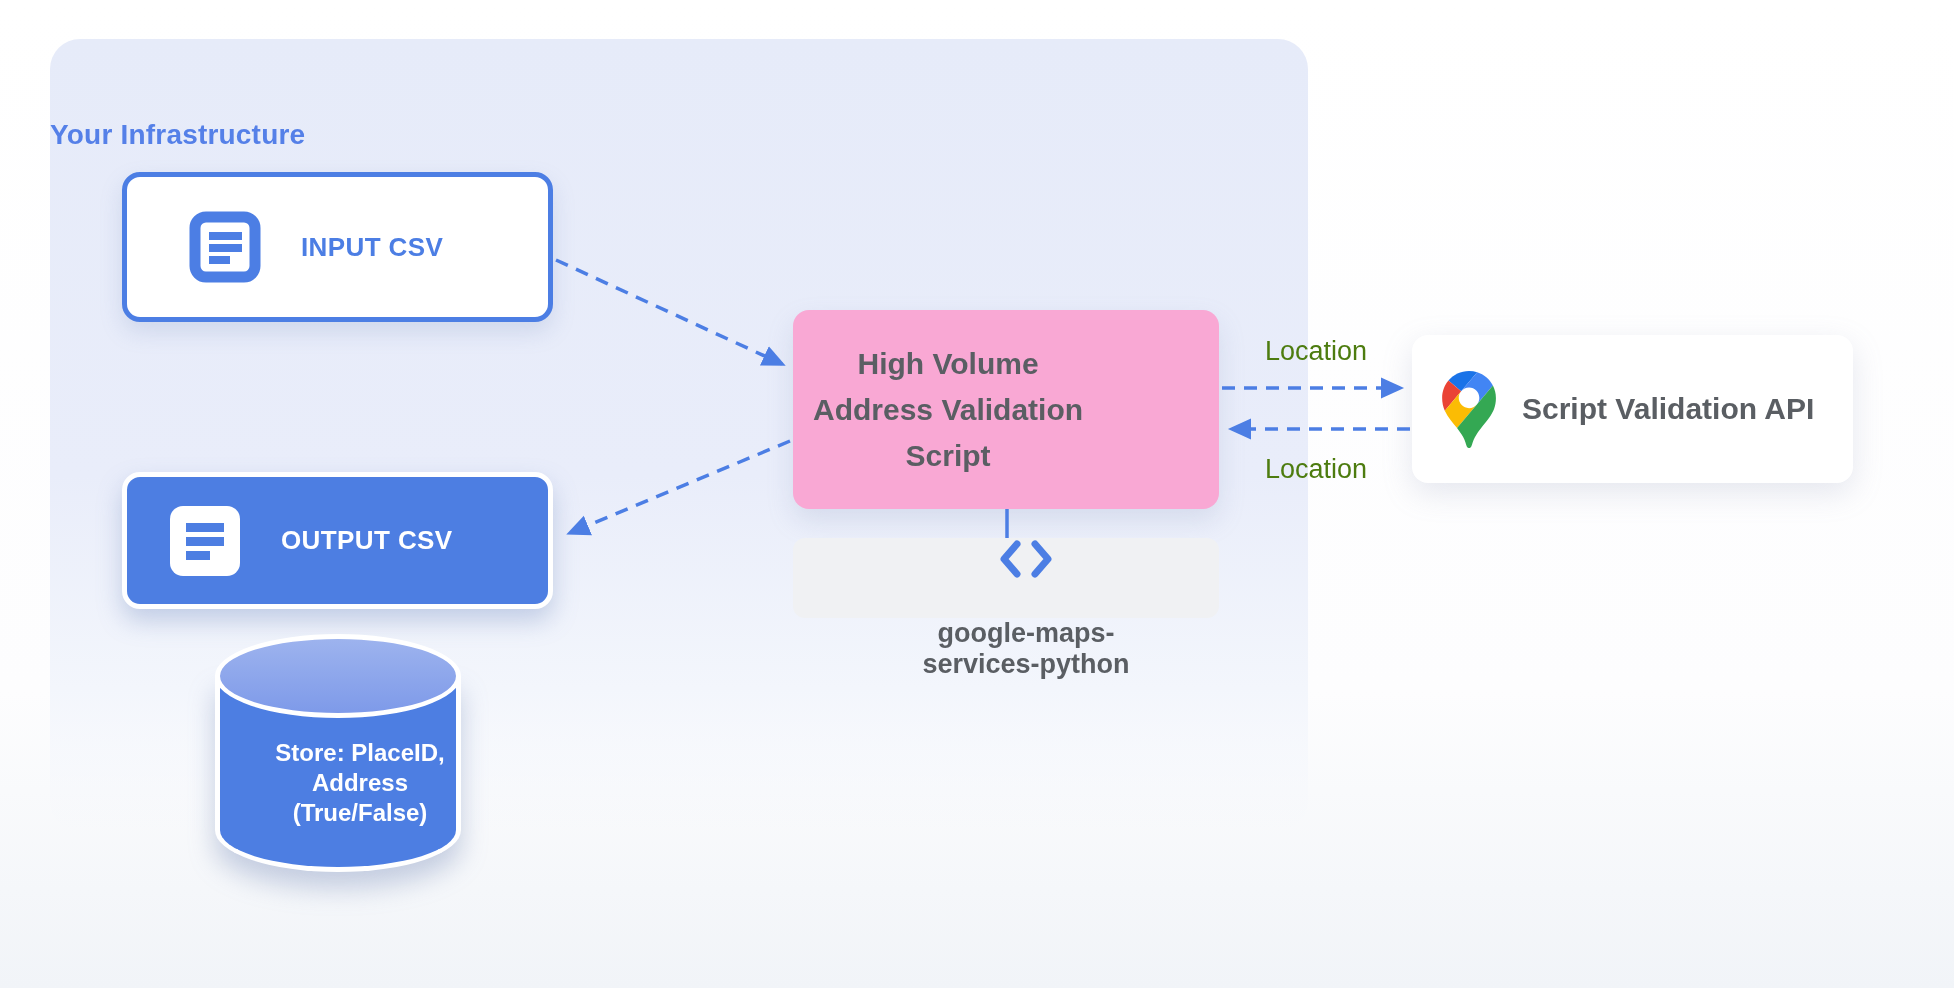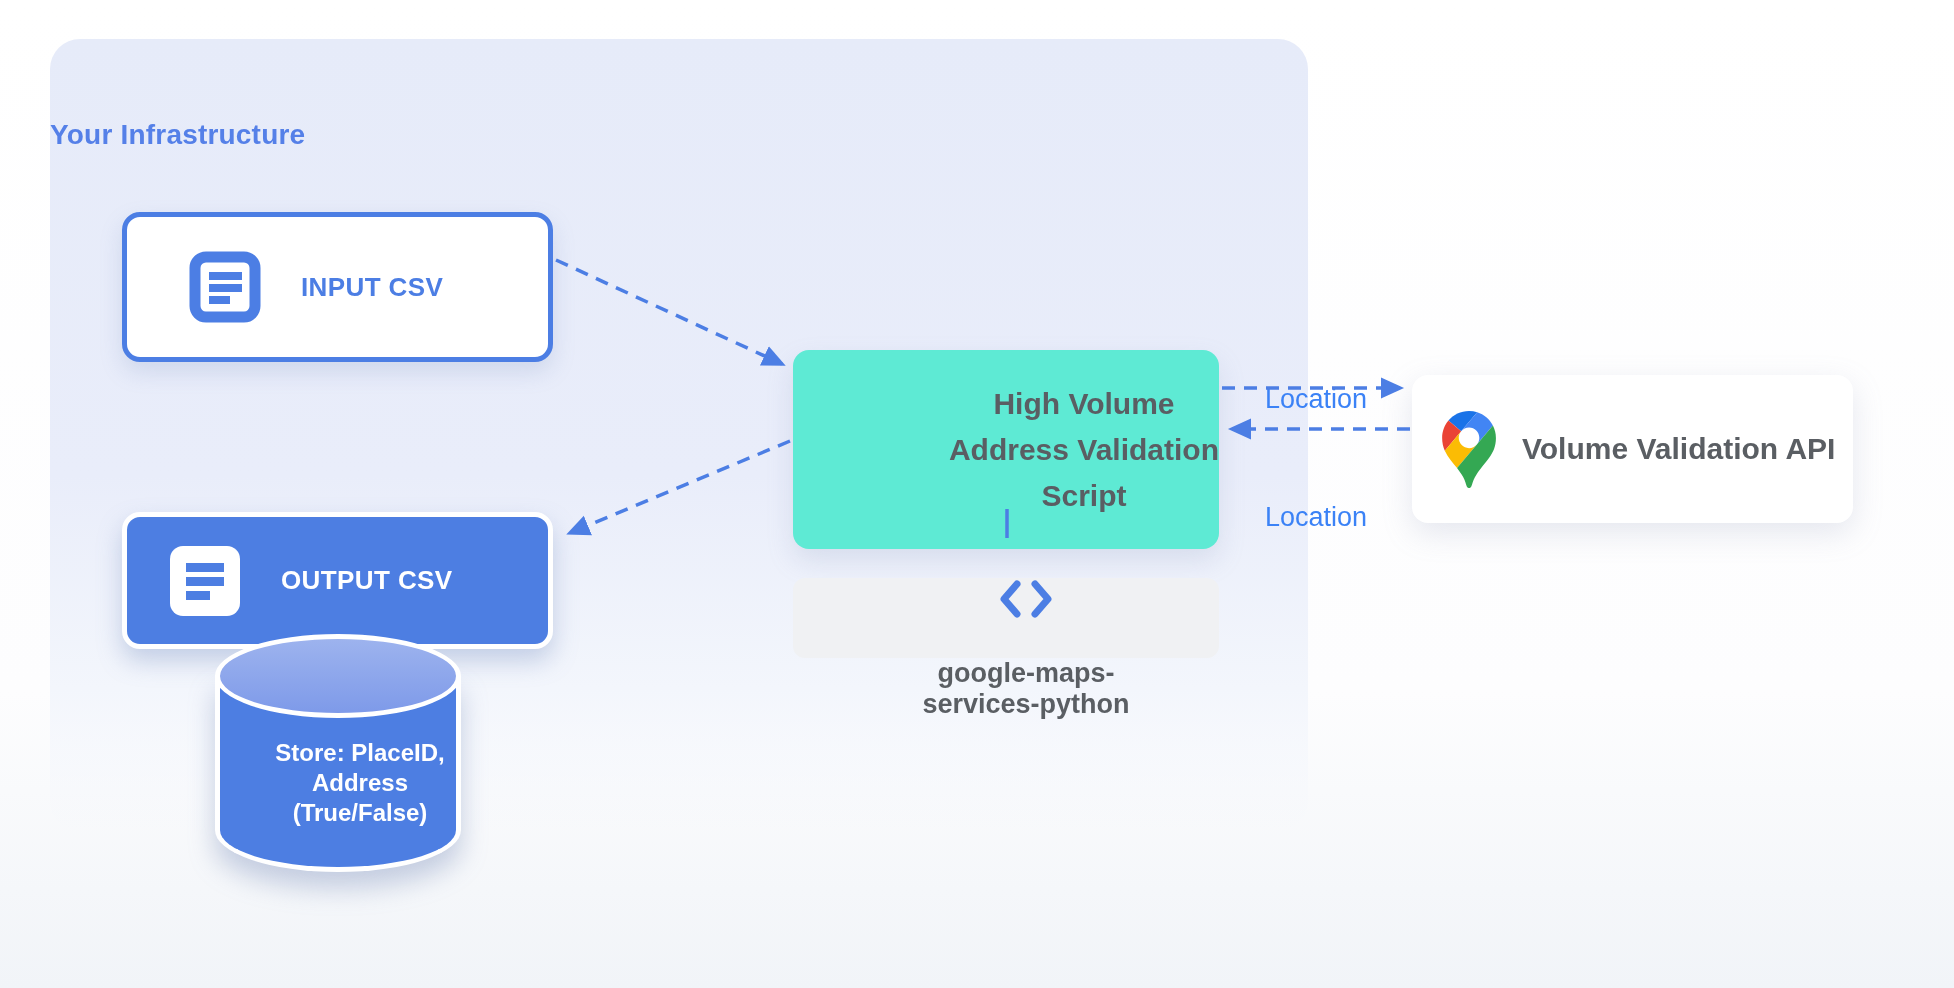--- a/index.html
+++ b/index.html
@@ -19,21 +19,21 @@
     background: linear-gradient(180deg, #E6EBF9 0%, #E9EDFA 55%, #F3F6FC 82%, rgba(255,255,255,0) 100%);
   }
   .infra-title {
     position: absolute; top: 80px; left: 0; width: 100%;
     text-align: left;
     font-size: 28px; font-weight: 700; color: #5580E8;
     letter-spacing: 0.2px;
   }
 
   
-  .node { position: absolute; display: flex; align-items: center; margin-top: 40px; }
+  .node { position: absolute; display: flex; align-items: center; }
 
   .input-box {
     left: 122px; top: 172px; width: 431px; height: 150px;
     background: #FFFFFF;
     border: 5px solid #4C7EE4; border-radius: 18px;
     padding-left: 62px; gap: 40px;
     box-shadow: 0 10px 22px rgba(120,140,190,0.22);
   }
   .input-box .label { font-size: 26px; font-weight: 700; color: #4C7EE4; letter-spacing: 0.4px; }
 
@@ -41,23 +41,24 @@
     left: 122px; top: 472px; width: 431px; height: 137px;
     background: #4D7EE2;
     border: 5px solid #FFFFFF; border-radius: 18px;
     padding-left: 42px; gap: 40px;
     box-shadow: 0 12px 24px rgba(110,135,190,0.35);
   }
   .output-box .label { font-size: 26px; font-weight: 700; color: #FFFFFF; letter-spacing: 0.4px; }
 
   .script-box {
     left: 793px; top: 310px; width: 426px; height: 199px;
-    background: #5eead4; border-radius: 16px;
-    justify-content: flex-end;
+    background: #f9a8d4; border-radius: 16px;
+    justify-content: flex-start;
     box-shadow: 0 12px 26px rgba(140,155,190,0.22);
+    padding-left: 20px;
   }
   .script-box .label {
     font-size: 30px; line-height: 46px; font-weight: 700; color: #5A5E63;
     text-align: center; white-space: pre-line;
   }
 
   .library-box {
     left: 793px; top: 538px; width: 426px; height: 80px;
     background: #F0F1F3; border-radius: 12px;
     padding-left: 40px; gap: 38px; flex-direction: column;
@@ -93,21 +94,21 @@
   }
   .cyl-label {
     position: absolute; left: 0; top: 104px; width: 100%; z-index: 3;
     text-align: center; white-space: pre-line;
     font-size: 24px; line-height: 30px; font-weight: 700; color: #FFFFFF; padding-left: 44px;
   }
 
   
   .flow-label {
     position: absolute; width: 190px; text-align: center;
-    font-size: 27px; font-weight: 400; color: #3b82f6; margin-top: 48px;
+    font-size: 27px; font-weight: 400; color: #4d7c0f;
   }
   .label-location { left: 1221px; top: 336px; }
   .label-placeid  { left: 1221px; top: 454px; }
 
   
   .overlay { position: absolute; inset: 0; pointer-events: none; z-index: 4; }
 
   .icon-wrap { display: flex; align-items: center; justify-content: center; flex: 0 0 auto; }
 </style>
 </head>
@@ -171,21 +172,21 @@
   <div class="node api-box">
     <span class="icon-wrap">
       <svg width="54" height="77" viewBox="0 0 92.3 132.3">
         <path fill="#1A73E8" d="M60.2 2.2C55.8.8 51 0 46.1 0 32 0 19.3 6.4 10.8 16.5l21.8 18.3L60.2 2.2z"></path>
         <path fill="#EA4335" d="M10.8 16.5C4.1 24.5 0 34.9 0 46.1c0 8.7 1.7 15.7 4.6 22l28-33.3-21.8-18.3z"></path>
         <path fill="#4285F4" d="M46.2 28.5c9.8 0 17.7 7.9 17.7 17.7 0 4.3-1.6 8.3-4.2 11.4 0 0 13.9-16.6 27.5-32.7-5.6-10.8-15.3-19-27-22.7L32.6 34.8c3.3-3.8 8.1-6.3 13.6-6.3"></path>
         <path fill="#FBBC04" d="M46.2 63.8c-9.8 0-17.7-7.9-17.7-17.7 0-4.3 1.5-8.3 4.1-11.3l-28 33.3c4.8 10.6 12.8 19.2 21 29.9l34.1-40.5c-3.3 3.9-8.1 6.3-13.5 6.3"></path>
         <path fill="#34A853" d="M59.1 109.2c15.4-24.1 33.3-35 33.3-63 0-7.7-1.9-14.9-5.2-21.3L25.6 98c2.6 3.4 5.3 7.3 7.9 11.3 9.4 14.5 6.8 23.1 12.8 23.1s3.4-8.7 12.8-23.2"></path>
       </svg>
     </span>
-    <span class="label">Volume Validation API</span>
+    <span class="label">Script Validation API</span>
   </div>
 
   <div class="flow-label label-location">Location</div>
   <div class="flow-label label-placeid">Location</div>
 
   <svg class="overlay" width="1954" height="988" viewBox="0 0 1954 988">
     <defs>
       <marker id="ah" viewBox="0 0 12 12" refX="9.5" refY="6" markerWidth="7" markerHeight="7" orient="auto" markerUnits="strokeWidth">
         <path d="M0 0.8 L11.5 6 L0 11.2 Z" fill="#4C7EE4"></path>
       </marker>

